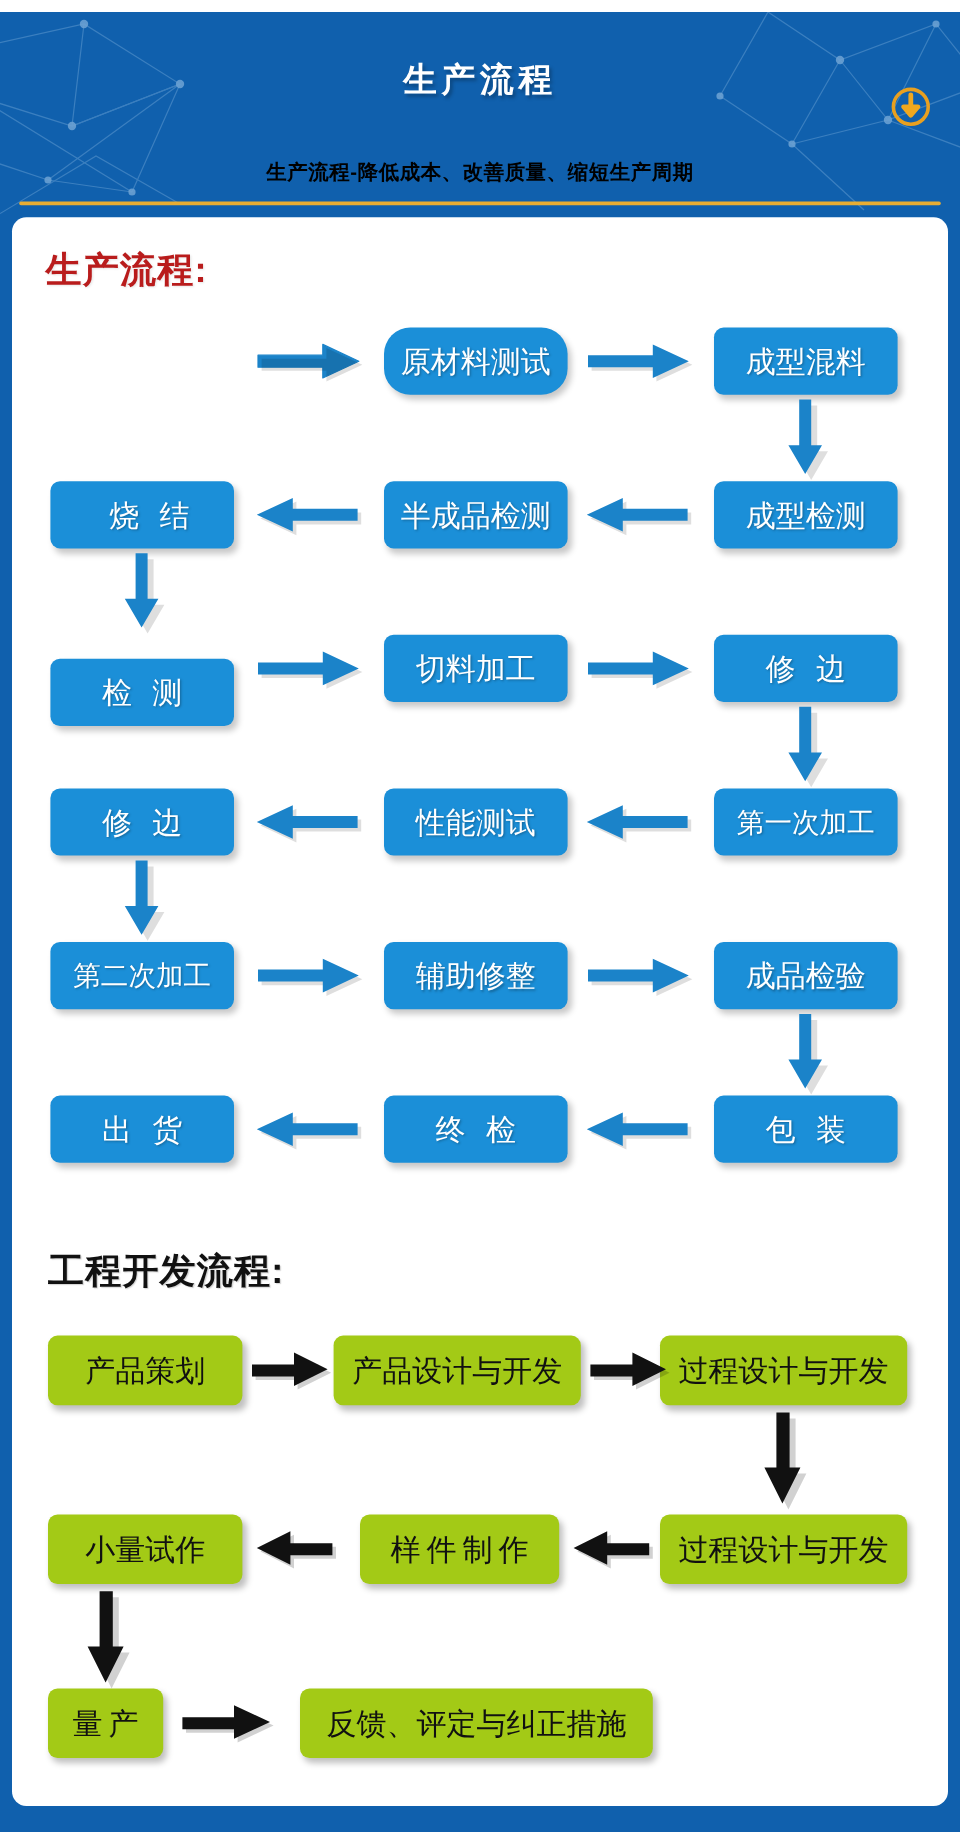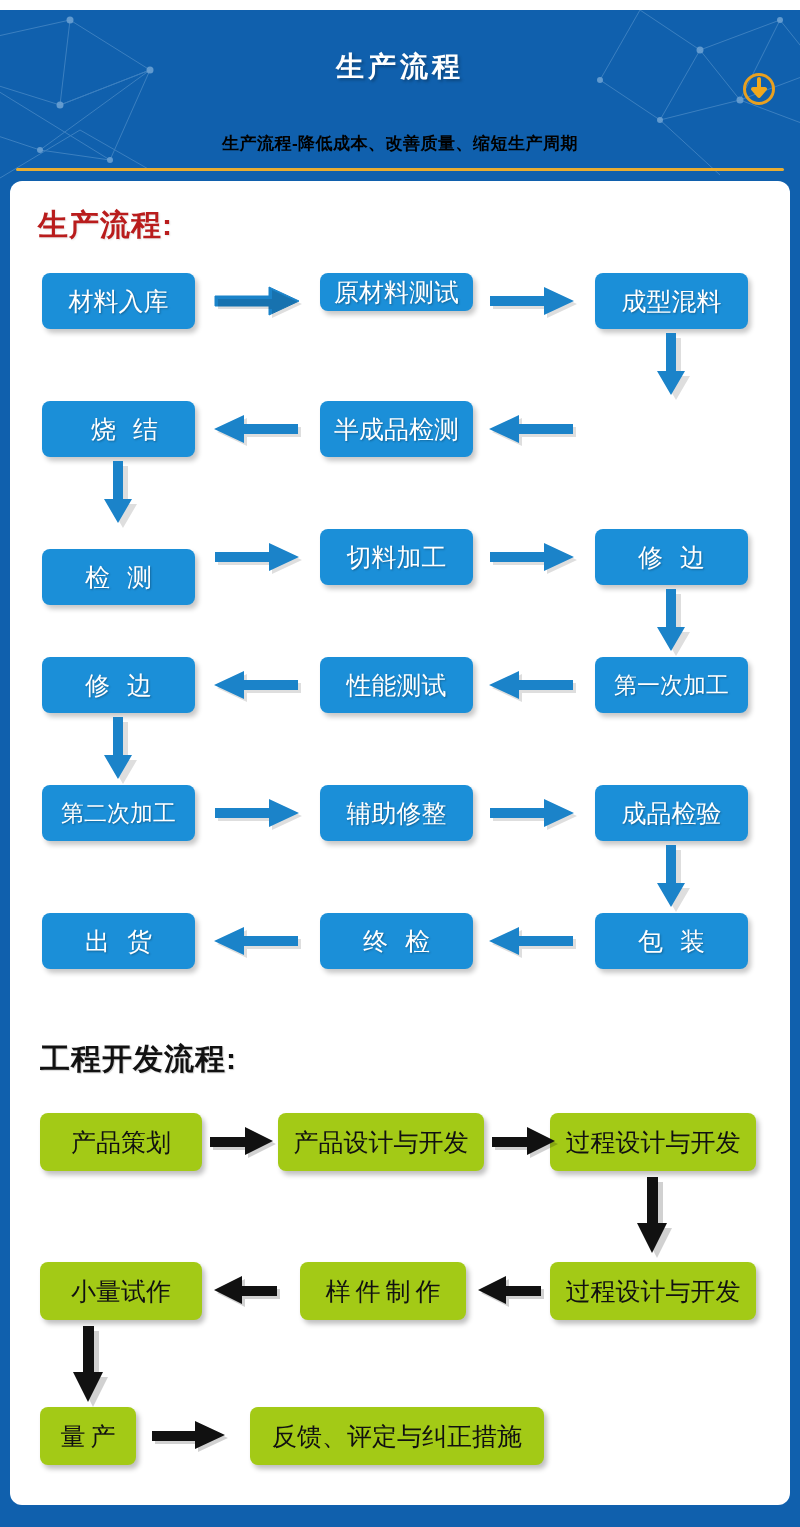--- a/index.html
+++ b/index.html
@@ -202,24 +202,24 @@
         <path d="M17 7 L17 19 M11 17 L17 24 L23 17 Z" fill="#f0a81e" stroke="#f0a81e" stroke-width="4" stroke-linejoin="round" stroke-linecap="round"></path>
       </svg>
     </div>
   </div>
   <div class="gold-rule"></div>
 
   <div class="card">
 
     <div class="section-title blue">生产流程:</div>
 
-    <div class="node blue" style="left:32px;  top:92px;  width:153px; height:56px;">材料入库</div>
-    <div class="node blue" style="left:310px; top:92px;  width:153px; height:38px;">原材料测试</div>
+    <div class="node blue" style="left:310px; top:92px;  width:153px; height:56px;border-radius:22px;">原材料测试</div>
     <div class="node blue" style="left:585px; top:92px;  width:153px; height:56px;">成型混料</div>
 
+    <div class="node blue" style="left:585px; top:220px; width:153px; height:56px;">成型检测</div>
     <div class="node blue" style="left:310px; top:220px; width:153px; height:56px;">半成品检测</div>
     <div class="node blue small-letter" style="left:32px;  top:220px; width:153px; height:56px;padding-left:12px;">烧 结</div>
 
     <div class="node blue small-letter" style="left:32px;  top:348px; width:153px; height:56px;margin-top:20px;">检 测</div>
     <div class="node blue" style="left:310px; top:348px; width:153px; height:56px;">切料加工</div>
     <div class="node blue small-letter" style="left:585px; top:348px; width:153px; height:56px;">修 边</div>
 
     <div class="node blue tight" style="left:585px; top:476px; width:153px; height:56px;">第一次加工</div>
     <div class="node blue" style="left:310px; top:476px; width:153px; height:56px;">性能测试</div>
     <div class="node blue small-letter" style="left:32px;  top:476px; width:153px; height:56px;">修 边</div>

